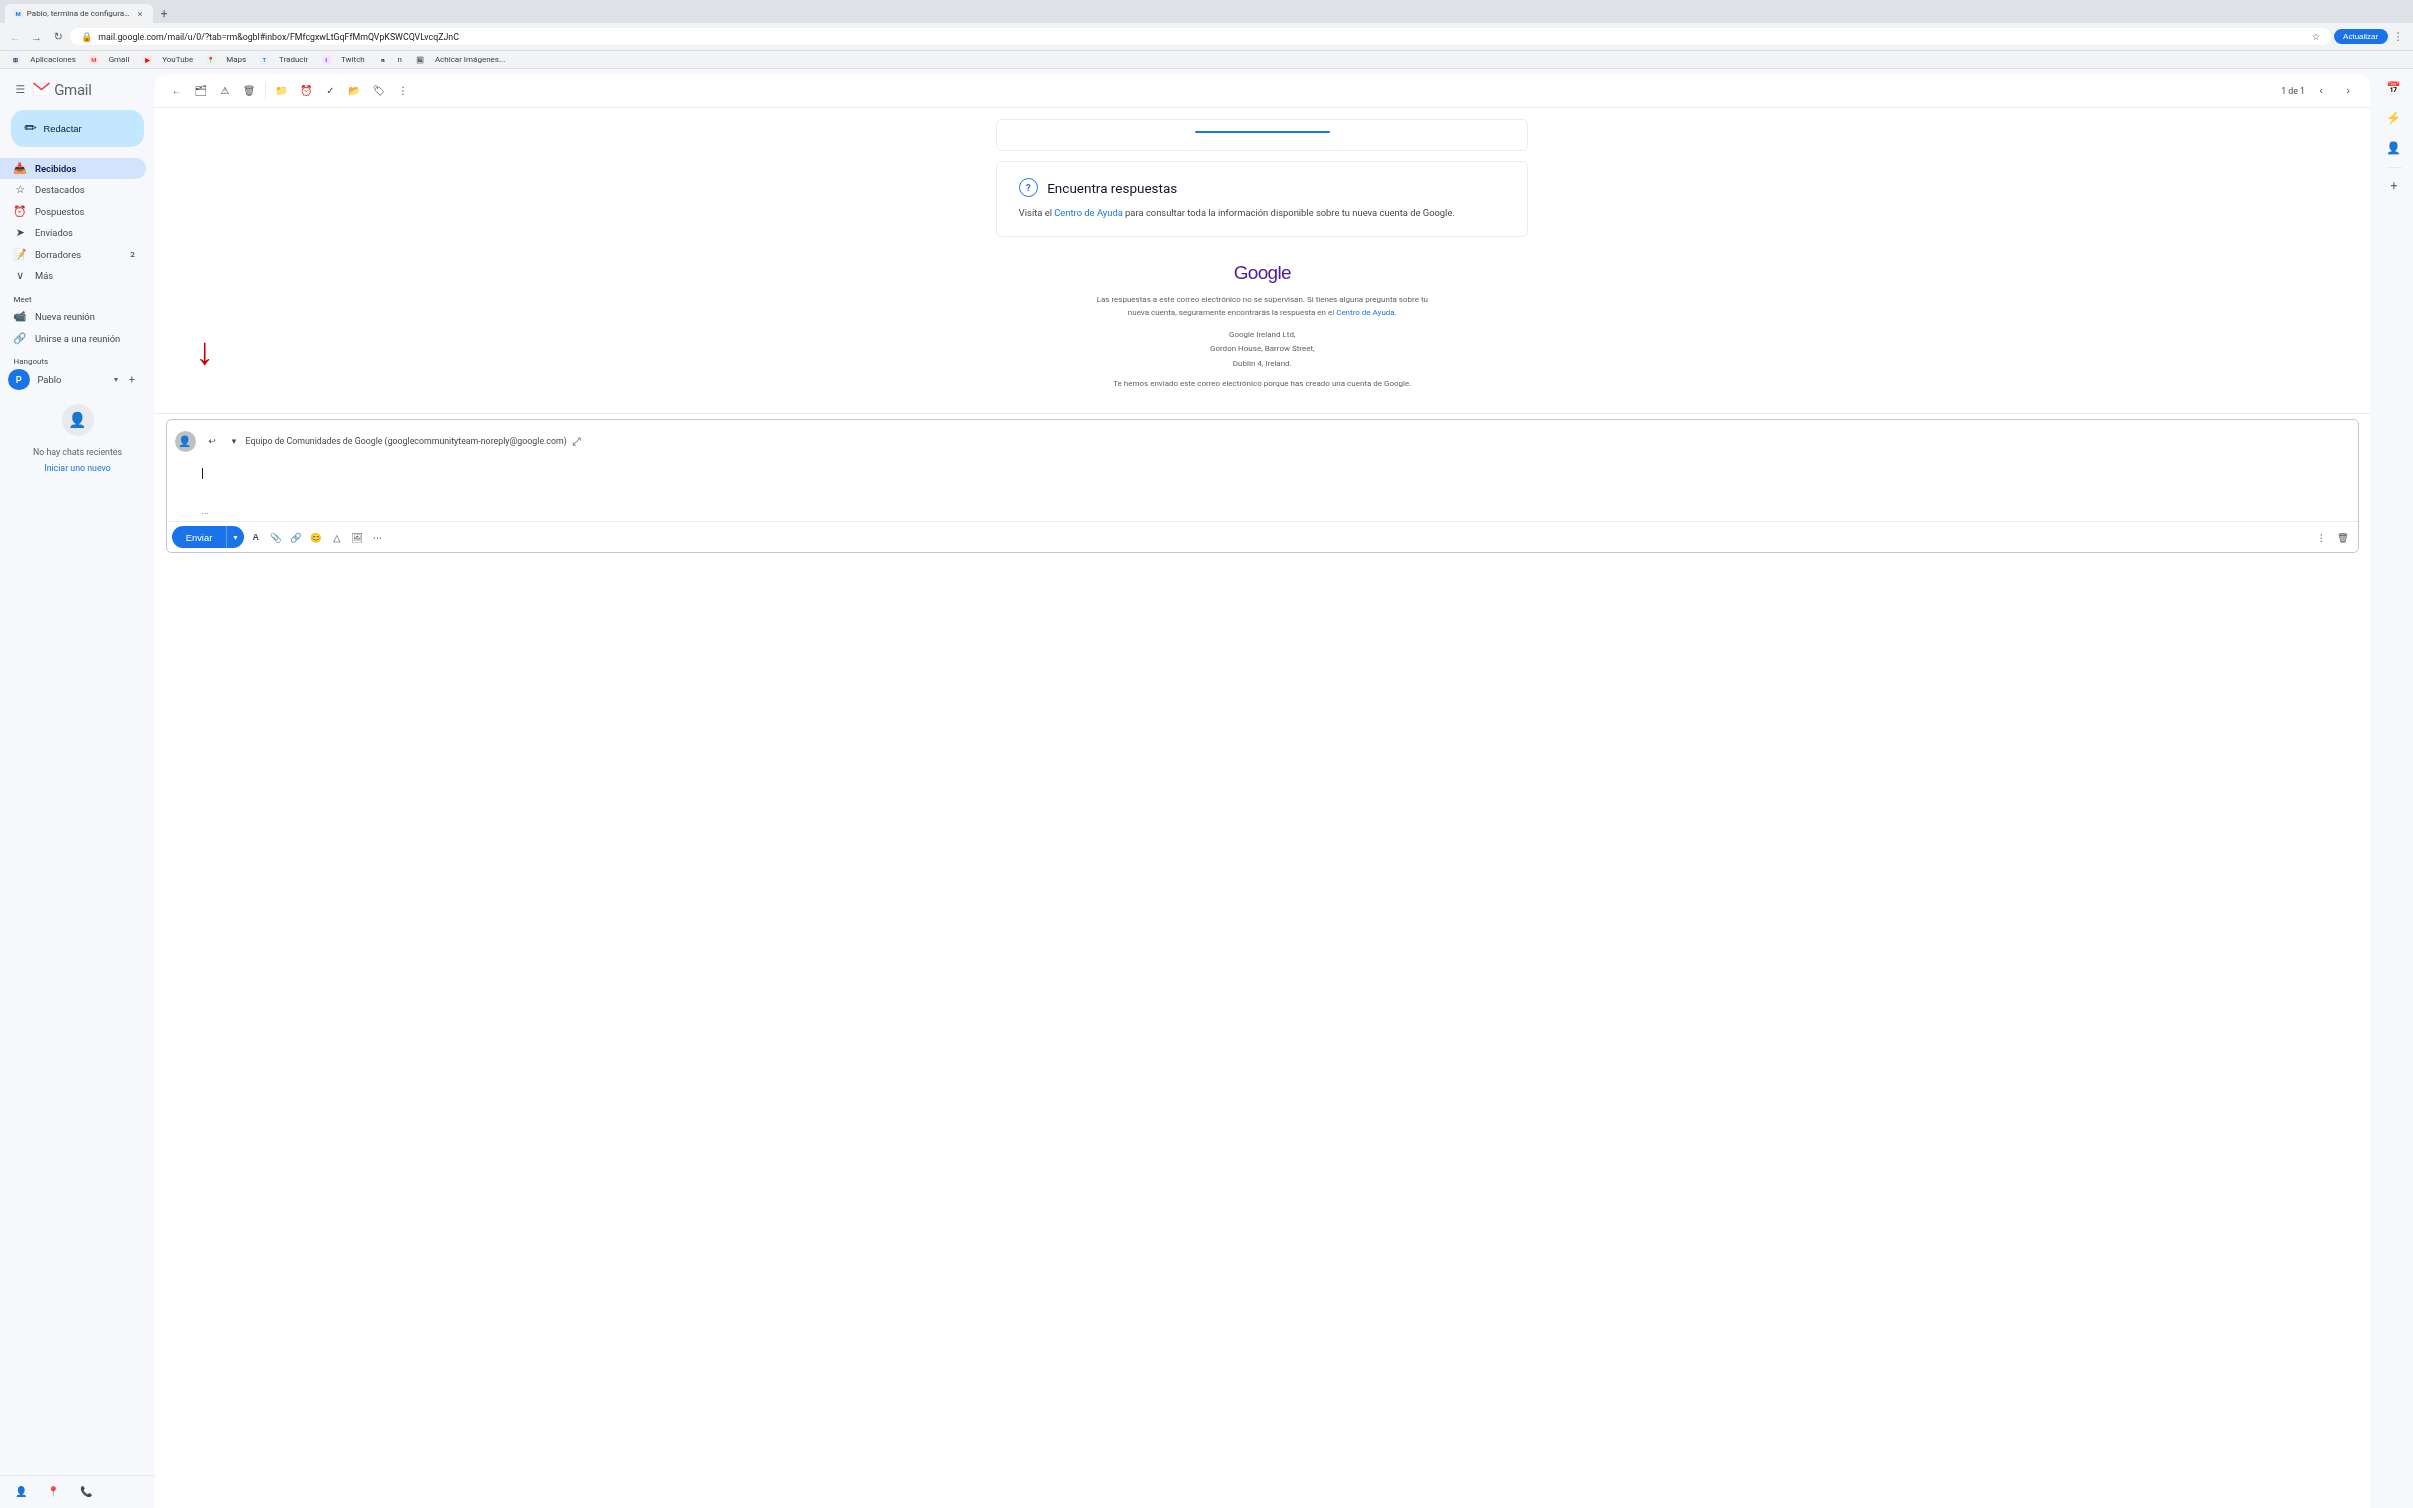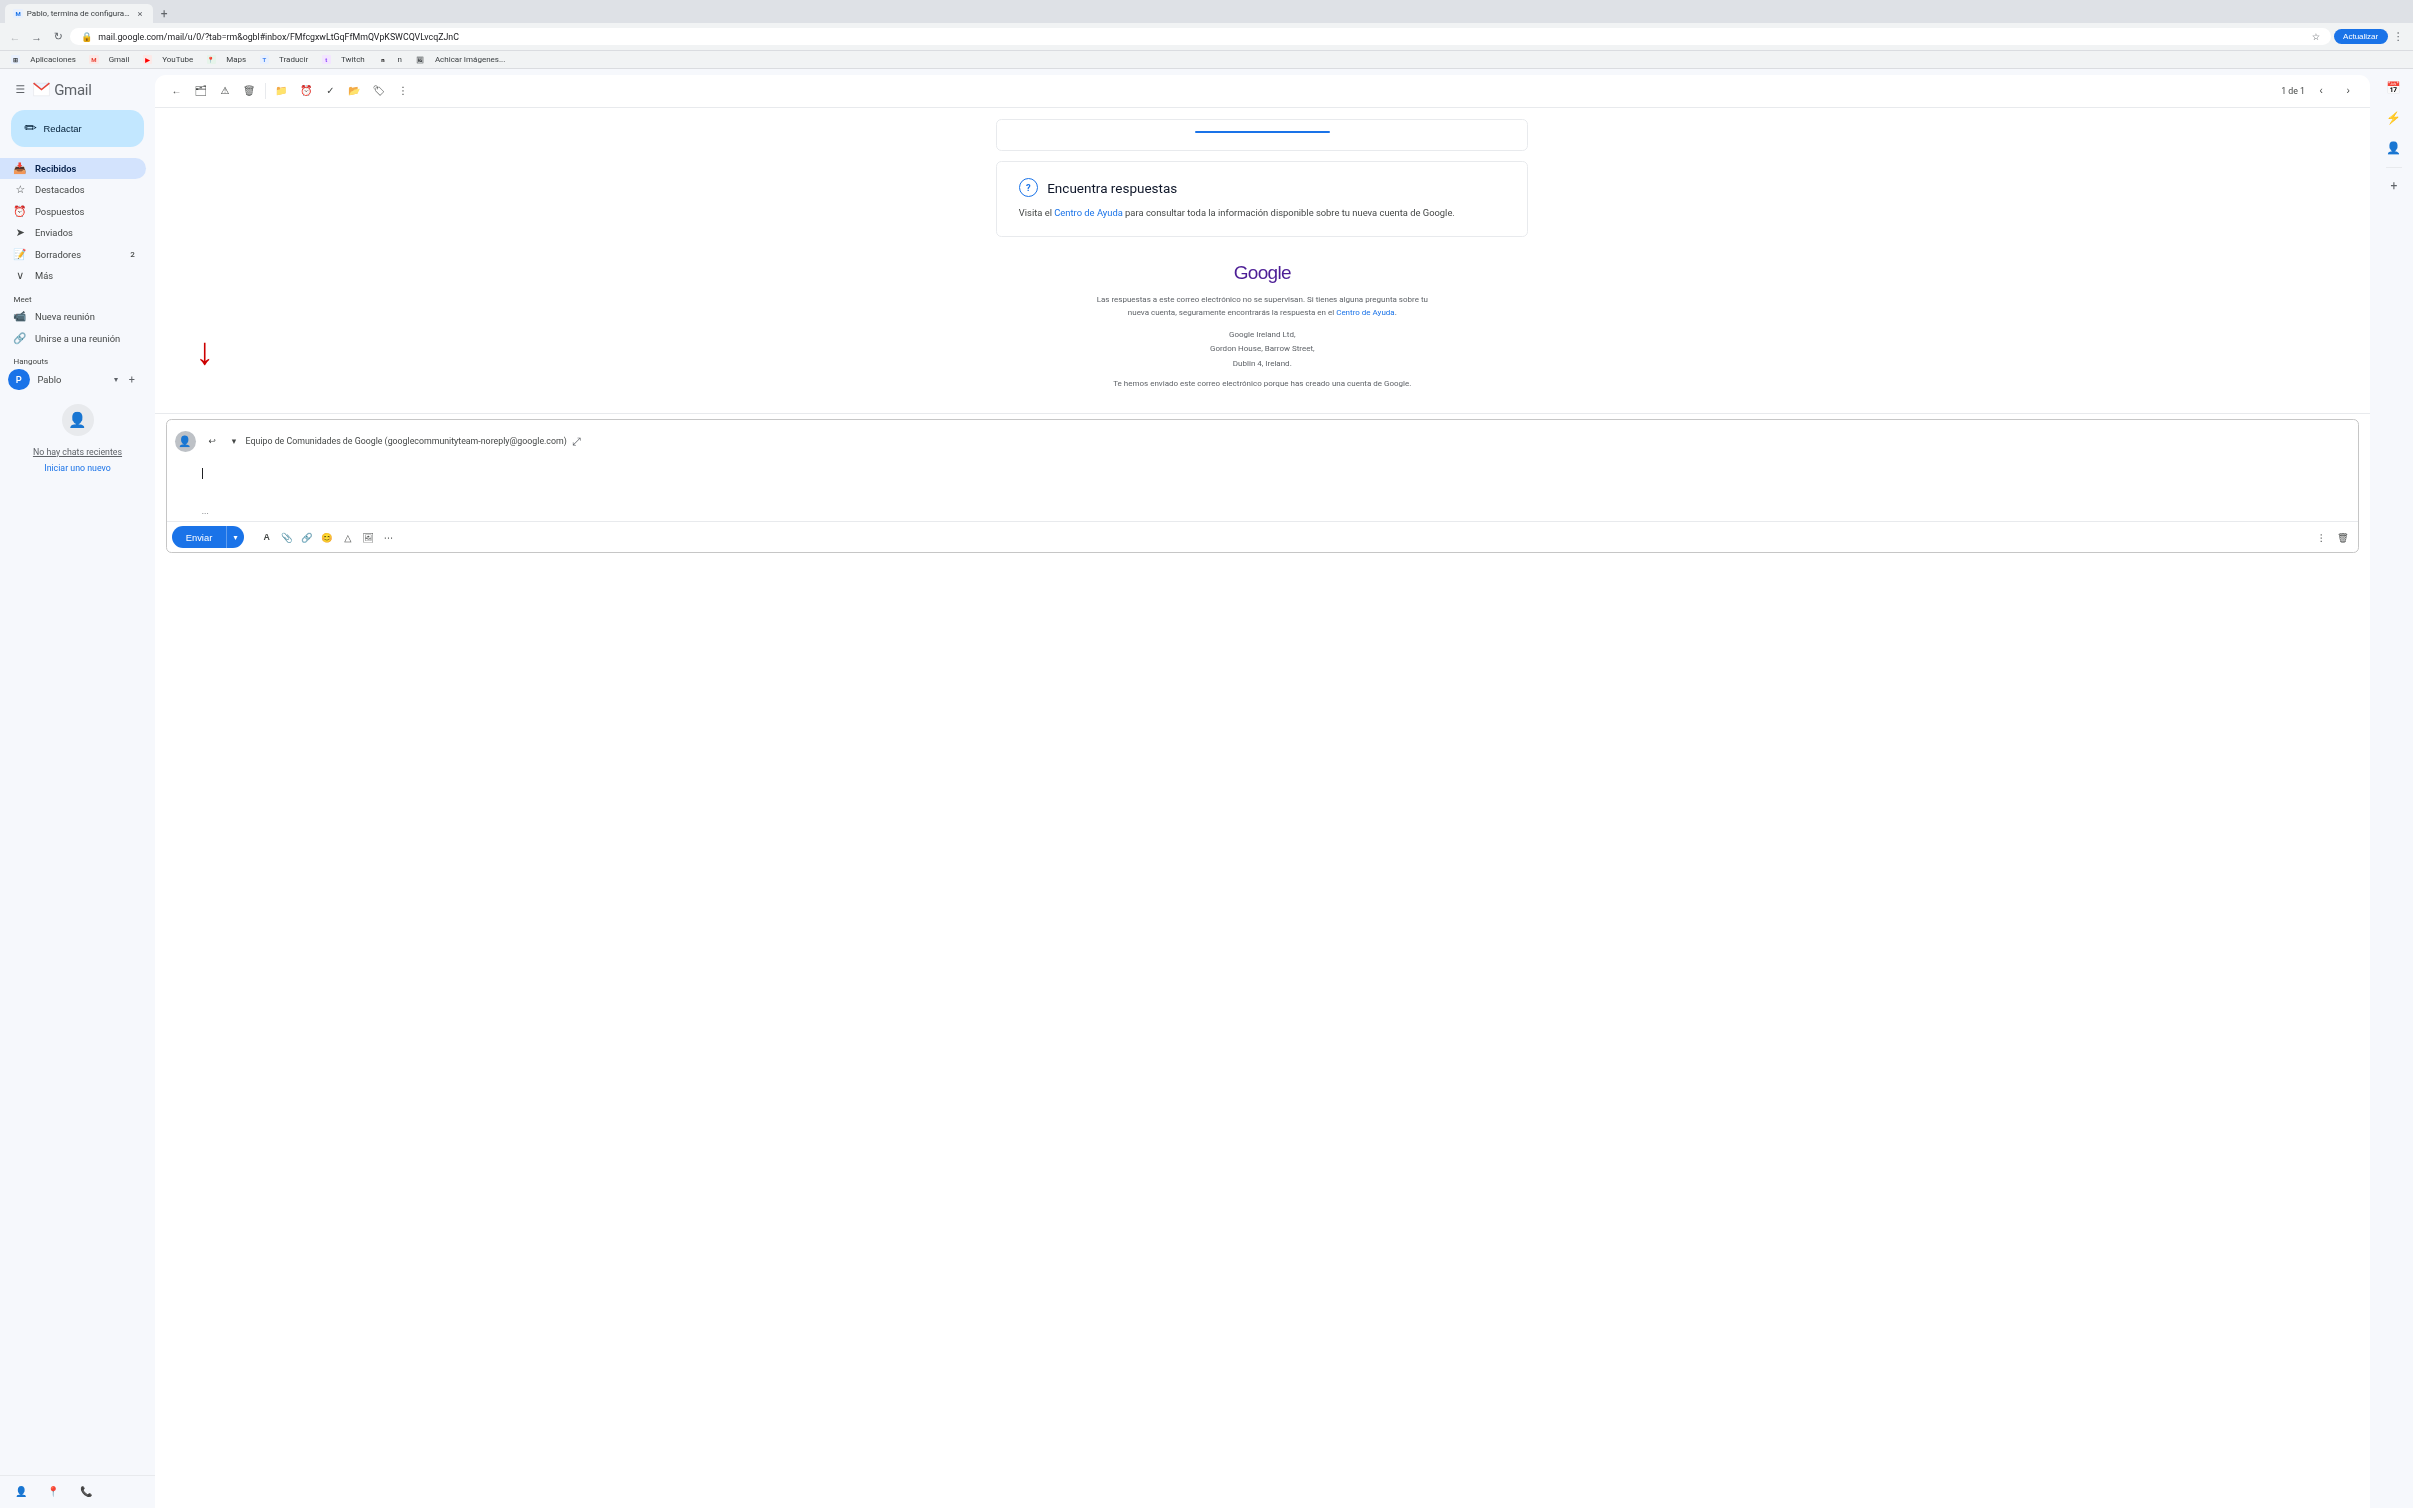--- a/index.html
+++ b/index.html
@@ -72,28 +72,28 @@
     
     .reply-area { border-top: 0.7px solid #e8eaed; padding: 5.4px 10.8px 5.4px; background: #ffffff; }
     .reply-header { display: flex; align-items: center; gap: 5.4px; padding: 5.4px 0; color: #444746; font-size: 8.8px; }
     .reply-action-btn { display: flex; align-items: center; gap: 2.7px; padding: 4px 6.7px; border-radius: 2.7px; cursor: pointer; color: #444746; font-size: 8.8px; border: none; background: none; }
     .format-btn { width: 19px; height: 19px; display: flex; align-items: center; justify-content: center; border-radius: 2.7px; cursor: pointer; color: #444746; font-size: 9.4px; border: none; background: none; }
     .send-btn { background: #1a73e8; color: white; border: none; border-radius: 13.5px; padding: 5.4px 13.5px; font-size: 9.4px; cursor: pointer; font-weight: 500; display: flex; align-items: center; gap: 0; }
     .send-dropdown { background: #1a73e8; color: white; border: none; border-left: 0.7px solid rgba(255,255,255,0.3); border-radius: 0 13.5px 13.5px 0; padding: 5.4px 6.7px; cursor: pointer; font-size: 8px; }
     .send-group { display: flex; }
     .send-group .send-btn { border-radius: 13.5px 0 0 13.5px; }
     .formatting-actions { display: flex; align-items: center; gap: 1.3px; flex: 1; }
-    .reply-toolbar { display: flex; align-items: center; padding: 4px 5.4px; gap: 13px; border-top: 0.7px solid #e8eaed; }
+    .reply-toolbar { display: flex; align-items: center; padding: 4px 5.4px; gap: 2px; border-top: 0.7px solid #e8eaed; }
     .reply-toolbar-right { margin-left: auto; display: flex; gap: 2.7px; }
 
     
     .right-sidebar { width: 38px; flex-shrink: 0; background: #f6f8fc; display: flex; flex-direction: column; align-items: center; padding: 5.4px 0; gap: 2.7px; }
     .right-sidebar-btn { width: 27px; height: 27px; border-radius: 50%; display: flex; align-items: center; justify-content: center; cursor: pointer; color: #444746; font-size: 12px; }
     .right-sidebar-divider { width: 16px; height: 0.7px; background: #e8eaed; margin: 2.7px 0; }
-    .chat-no-recent { text-align: center; color: #5f6368; font-size: 8.8px; padding: 5.4px 0; text-decoration: underline; }
+    .chat-no-recent { text-align: center; color: #5f6368; font-size: 8.8px; padding: 5.4px 0; }
     .chat-link { color: #1a73e8; cursor: pointer; font-size: 8.8px; text-decoration: none; }
     .bottom-btn { width: 21.5px; height: 21.5px; border-radius: 50%; display: flex; align-items: center; justify-content: center; cursor: pointer; color: #444746; font-size: 10px; }
 
     
     ::-webkit-scrollbar { width: 5.4px; }
     ::-webkit-scrollbar-track { background: transparent; }
     ::-webkit-scrollbar-thumb { background: #bdc1c6; border-radius: 2.7px; }
 
     .progress-bar-blue { height: 2.7px; background: #1a73e8; border-radius: 1.3px; width: 135px; margin: 0 auto 5.4px; }
   </style>

